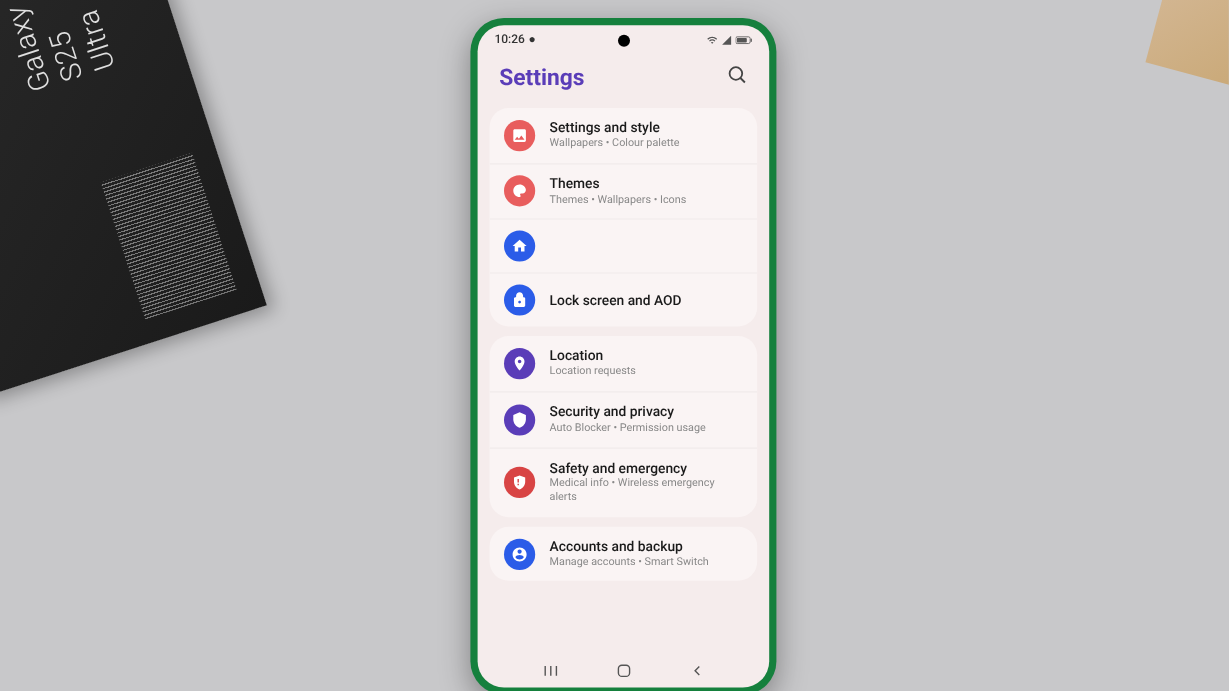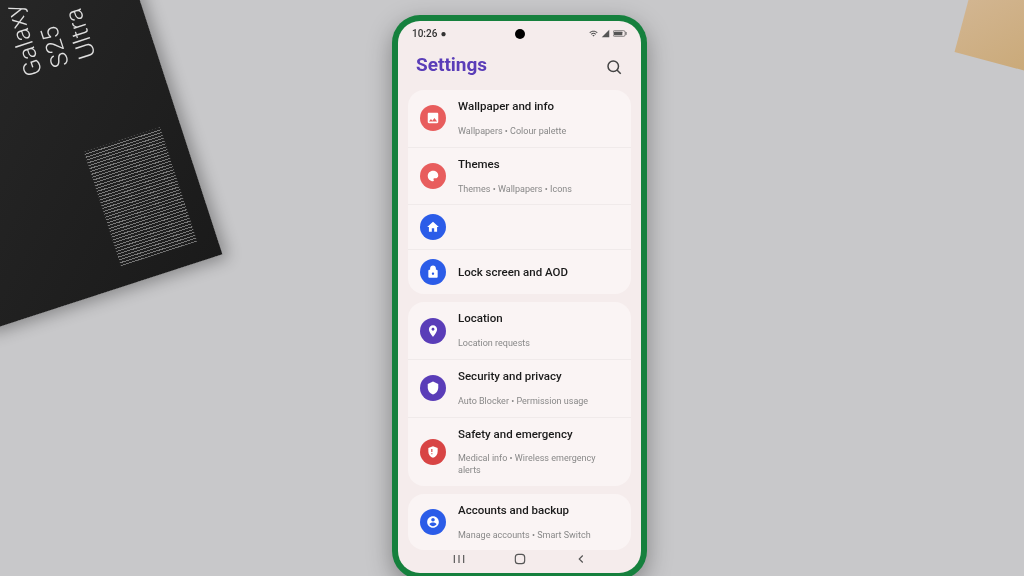--- a/index.html
+++ b/index.html
@@ -77,21 +77,21 @@
       align-items: center;
       padding: 7px 14px 2px;
       font-size: 10px;
       color: #333;
     }
     .status-left { display: flex; align-items: center; gap: 3px; font-weight: 500;}
     .status-right { display: flex; align-items: center; gap: 3px; font-size: 9px; }
     .header {
       display: flex;
       justify-content: space-between;
-      align-items: flex-end;
+      align-items: flex-start;
       padding: 12px 18px 14px;
     }
     .header-title {
       font-size: 19px;
       font-weight: 700;
       color: #5a3db8;
     }
     .search-btn {
       width: 18px;
       height: 18px;
@@ -131,21 +131,21 @@
     .item-title {
       font-size: 11.5px;
       color: #1a1a1a;
       font-weight: 500;
       line-height: 1.3;
     }
     .item-sub {
       font-size: 9px;
       color: #888;
       line-height: 1.3;
-      margin-top: 12px;
+      margin-top: 1px;
     }
     .nav-bar {
       position: absolute;
       bottom: 0;
       left: 0;
       right: 0;
       height: 28px;
       display: flex;
       justify-content: space-around;
       align-items: center;
@@ -214,21 +214,21 @@
 
     <div class="content" id="content">
         <div class="group">
           <div class="item">
       <div class="icon-wrap" style="background:#e85d5d">
         <svg class="icon-svg" viewBox="0 0 24 24">
                 <path d="M21 19V5c0-1.1-.9-2-2-2H5c-1.1 0-2 .9-2 2v14c0 1.1.9 2 2 2h14c1.1 0 2-.9 2-2zM8.5 13.5l2.5 3.01L14.5 12l4.5 6H5l3.5-4.5z"></path>
               </svg>
       </div>
       <div class="item-text">
-        <div class="item-title">Wallpaper and info</div>
+        <div class="item-title">Settings and style</div>
         <div class="item-sub">Wallpapers • Colour palette</div>
       </div>
           </div>
           <div class="item">
       <div class="icon-wrap" style="background:#e85d5d">
         <svg class="icon-svg" viewBox="0 0 24 24">
                 <path d="M12 3c-4.97 0-9 4.03-9 9s4.03 9 9 9c.83 0 1.5-.67 1.5-1.5 0-.39-.15-.74-.39-1.01-.23-.26-.38-.61-.38-.99 0-.83.67-1.5 1.5-1.5H16c2.76 0 5-2.24 5-5 0-4.42-4.03-8-9-8z"></path>
               </svg>
       </div>
       <div class="item-text">

